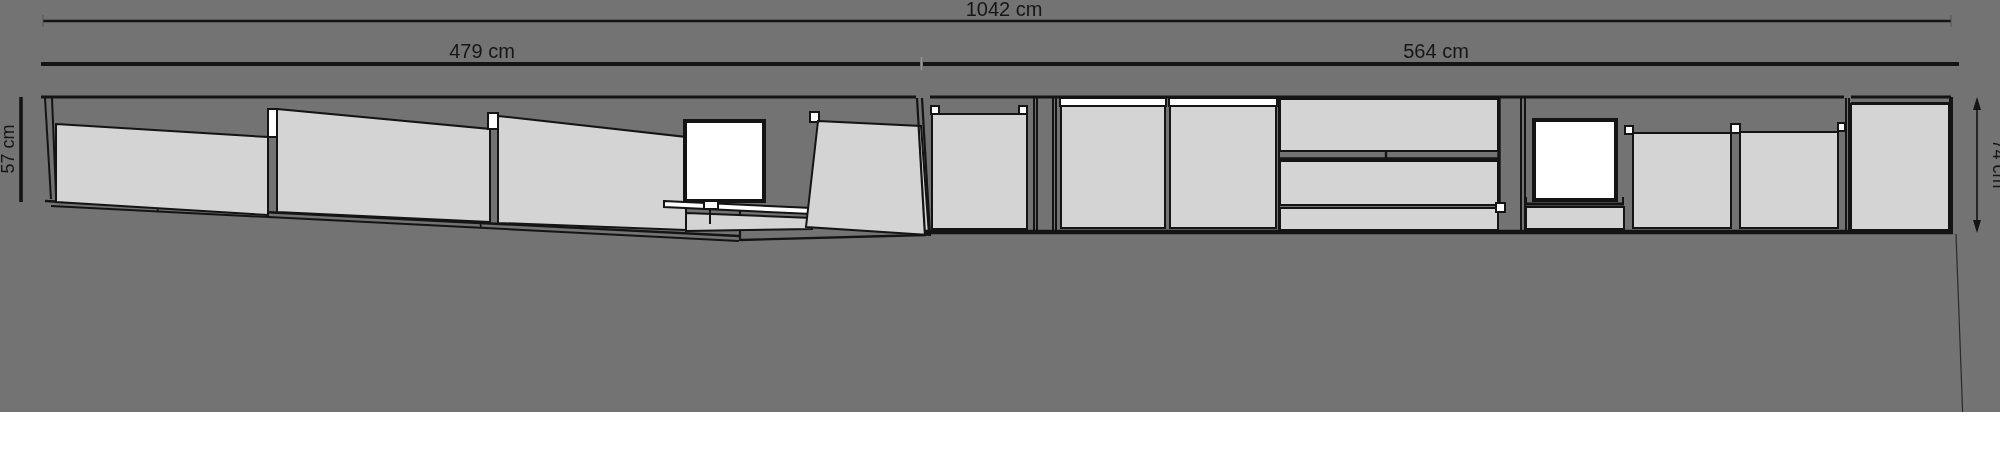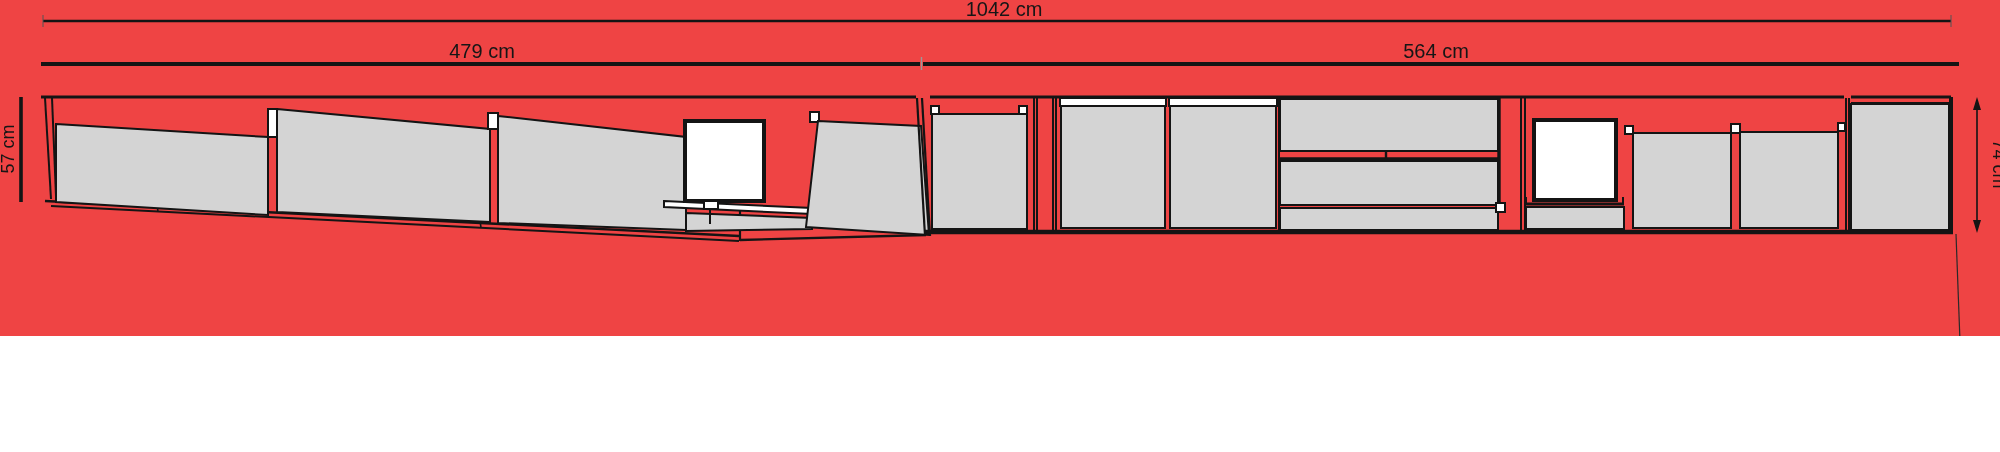--- a/index.html
+++ b/index.html
@@ -1,16 +1,16 @@
 <!DOCTYPE html>
 <html><head>
 <meta charset="utf-8">
 <style>
   html,body{margin:0;padding:0;background:#ffffff;}
-  .canvas{position:relative;width:2000px;height:336px;background:#ef4444;overflow:hidden;
+  .canvas{position:relative;width:2000px;height:412px;background:#737373;overflow:hidden;
           font-family:"Liberation Sans", sans-serif;}
   svg{position:absolute;left:0;top:0;}
   text{fill:#161616;font-family:"Liberation Sans", sans-serif;}
   .dim-label{font-size:20px;}
   .dim-label-v{font-size:18px;}
   .ln{stroke:#141414;fill:none;}
   .panel{fill:#d4d4d4;stroke:#141414;stroke-width:2;}
   .whitebox{fill:#ffffff;stroke:#141414;}
   .tab{fill:#ffffff;stroke:#141414;stroke-width:2;}
 </style>

